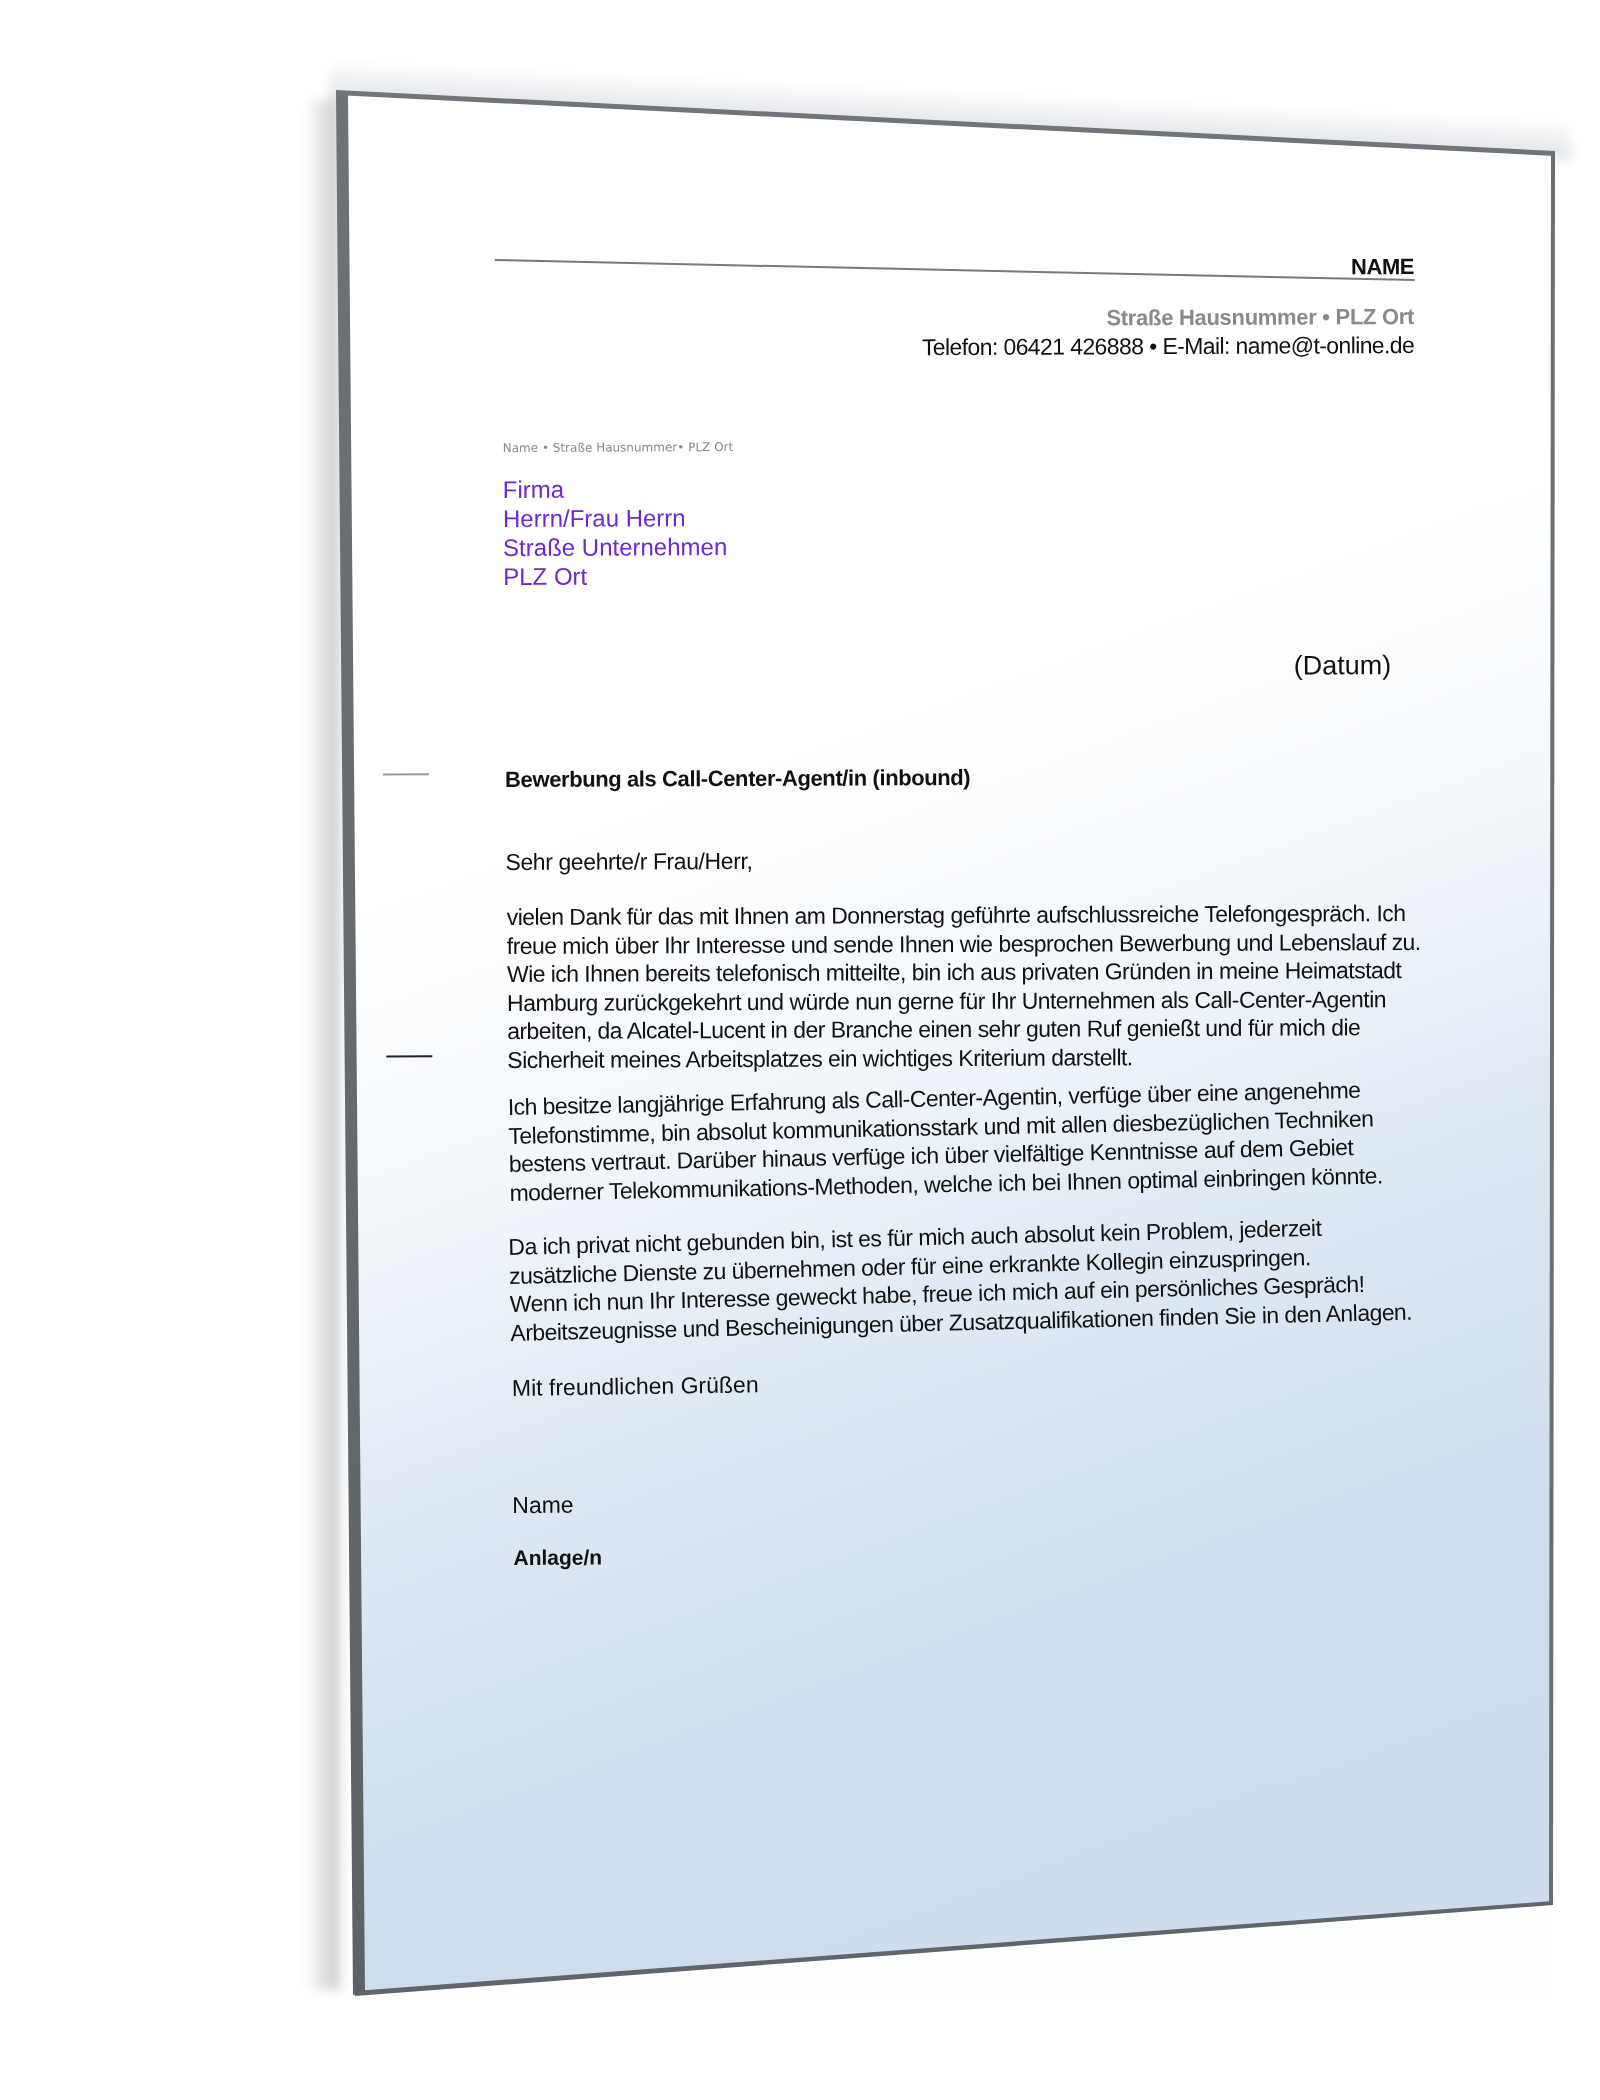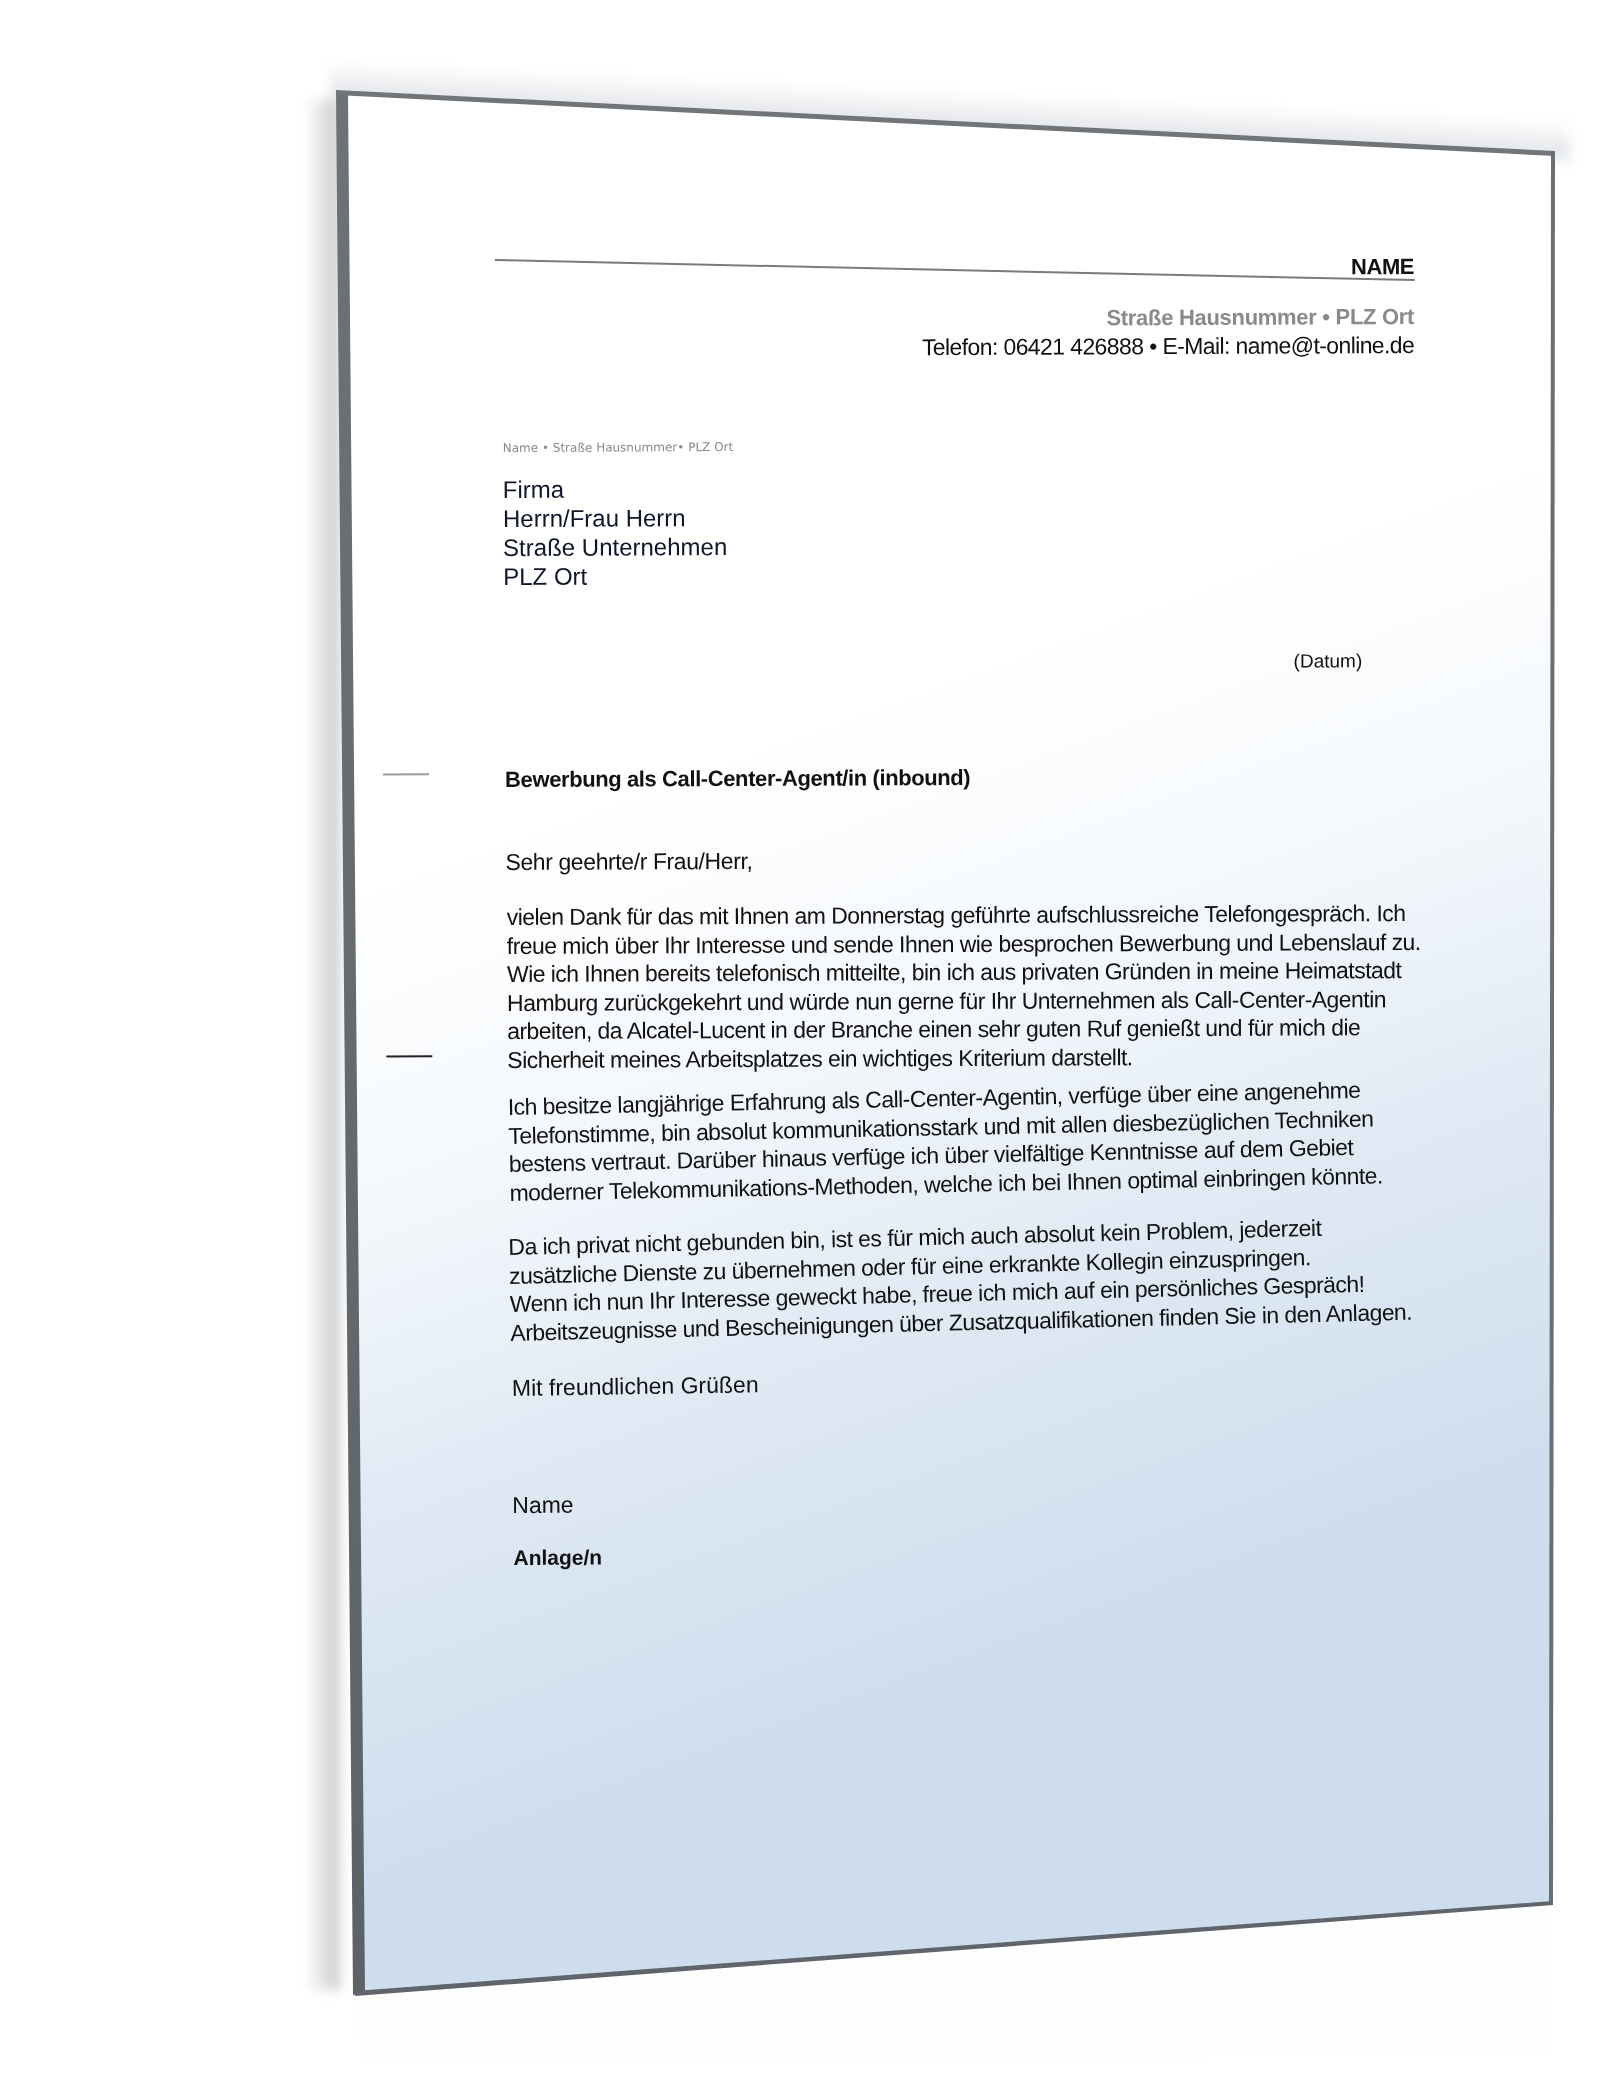--- a/index.html
+++ b/index.html
@@ -63,24 +63,24 @@
   .rule-top {
     position: absolute; left: 495px; top: 259px; width: 920px; height: 2px; background: #7a7a7a;
     transform: rotate(1.5deg); transform-origin: left center;
   }
   .sender-name { right: 186px; top: 258px; font-weight: bold; font-size: 22px; letter-spacing: -0.5px; }
   .sender-street { right: 186px; top: 308px; font-weight: bold; font-size: 22px; color: #8a8a8a; letter-spacing: -0.3px; }
   .sender-contact { right: 186px; top: 336px; font-size: 23px; color: #111; letter-spacing: -0.6px; }
 
   .return-line { left: 502px; top: 441px; font-family: "DejaVu Sans", sans-serif; font-size: 12px; color: #8a8a8a; }
 
-  .recipient { left: 502px; top: 475px; font-size: 24px; line-height: 29px; color: #0f172a; }
+  .recipient { left: 502px; top: 475px; font-size: 24px; line-height: 29px; color: #6d28d9; }
   .recipient div { white-space: nowrap; }
 
-  .date { left: 1292px; top: 654px; font-size: 19px; text-align: right; }
+  .date { left: 1292px; top: 654px; font-size: 27px; text-align: right; }
 
   .fold-mark-1 { position: absolute; left: 381px; top: 773px; width: 46px; height: 2px; background: #9a9a9a; }
   .fold-mark-2 { position: absolute; left: 383px; top: 1055px; width: 46px; height: 2px; background: #222; }
 
   .subject { left: 503px; top: 767px; font-weight: bold; font-size: 22px; letter-spacing: -0.4px; }
   .salutation { left: 503px; top: 849px; font-size: 23px; letter-spacing: -0.4px; }
 
   .para { left: 504px; font-size: 23px; line-height: 28.5px; letter-spacing: -0.55px; color: #111; }
   .para div { white-space: nowrap; }
   .p1 { top: 903px; }

